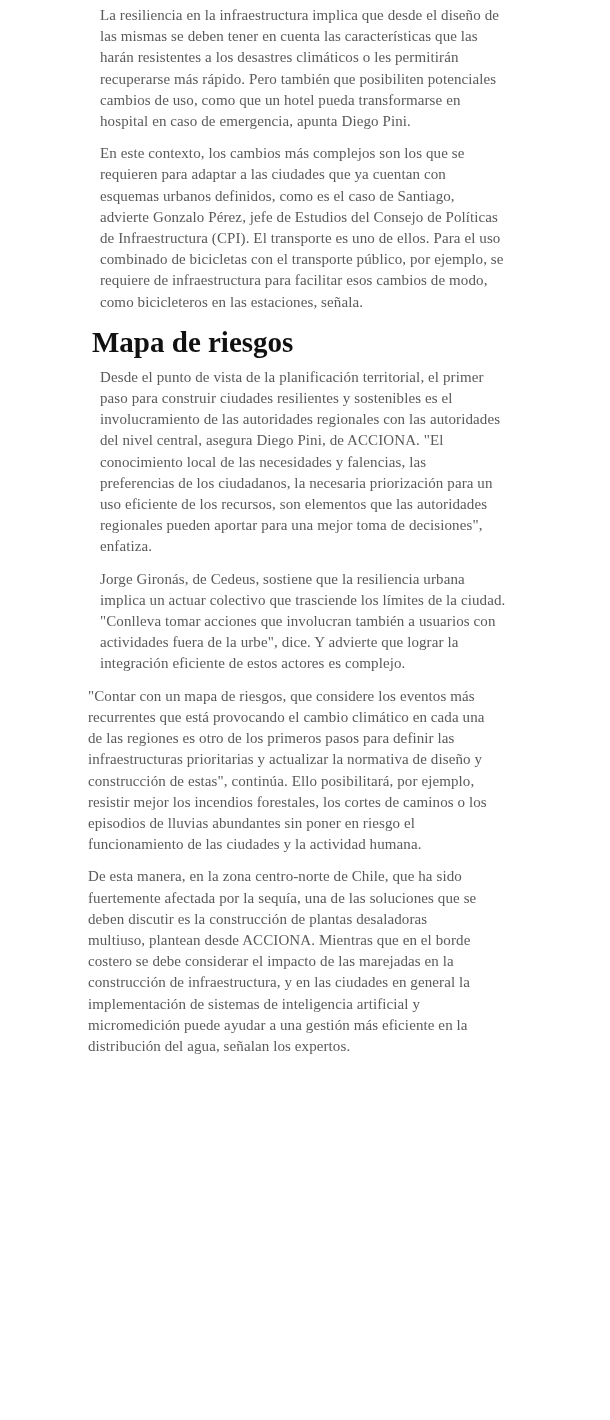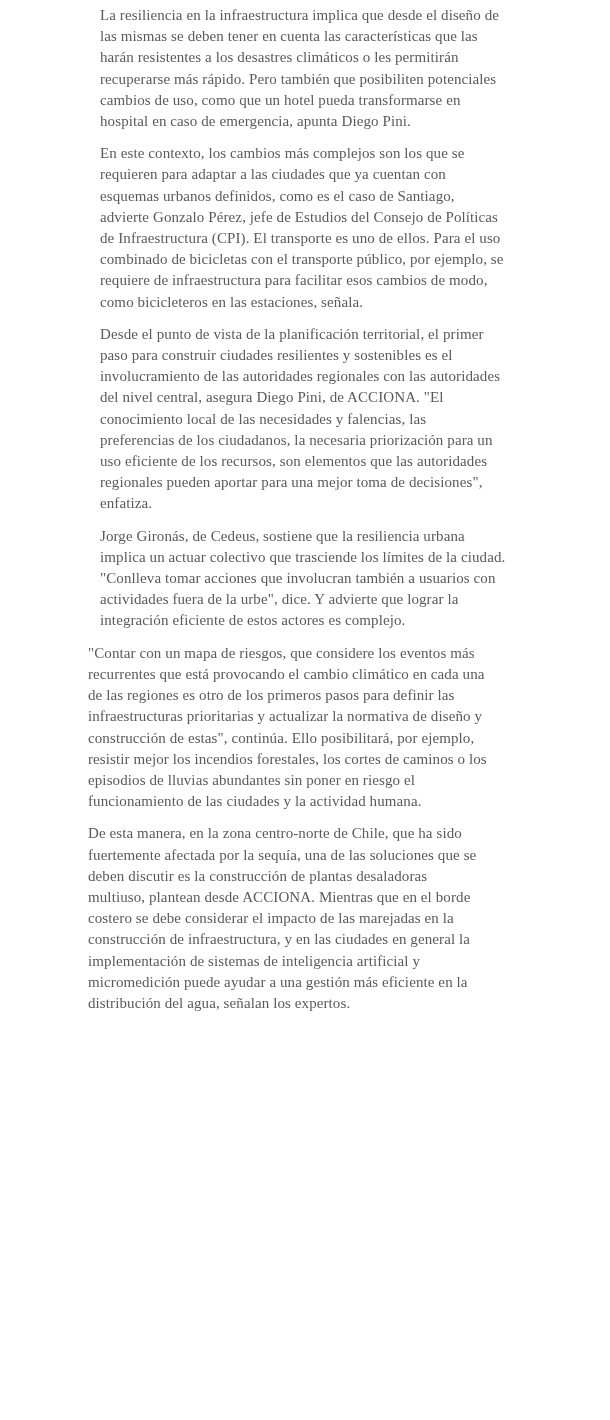--- a/index.html
+++ b/index.html
@@ -54,20 +54,21 @@
 
   <p class="indented">En este contexto, los cambios más complejos son los que se
 requieren para adaptar a las ciudades que ya cuentan con
 esquemas urbanos definidos, como es el caso de Santiago,
 advierte Gonzalo Pérez, jefe de Estudios del Consejo de Políticas
 de Infraestructura (CPI). El transporte es uno de ellos. Para el uso
 combinado de bicicletas con el transporte público, por ejemplo, se
 requiere de infraestructura para facilitar esos cambios de modo,
 como bicicleteros en las estaciones, señala.</p>
 
+  <h2>Mapa de riesgos</h2>
 
   <p class="indented">Desde el punto de vista de la planificación territorial, el primer
 paso para construir ciudades resilientes y sostenibles es el
 involucramiento de las autoridades regionales con las autoridades
 del nivel central, asegura Diego Pini, de ACCIONA. "El
 conocimiento local de las necesidades y falencias, las
 preferencias de los ciudadanos, la necesaria priorización para un
 uso eficiente de los recursos, son elementos que las autoridades
 regionales pueden aportar para una mejor toma de decisiones",
 enfatiza.</p>

